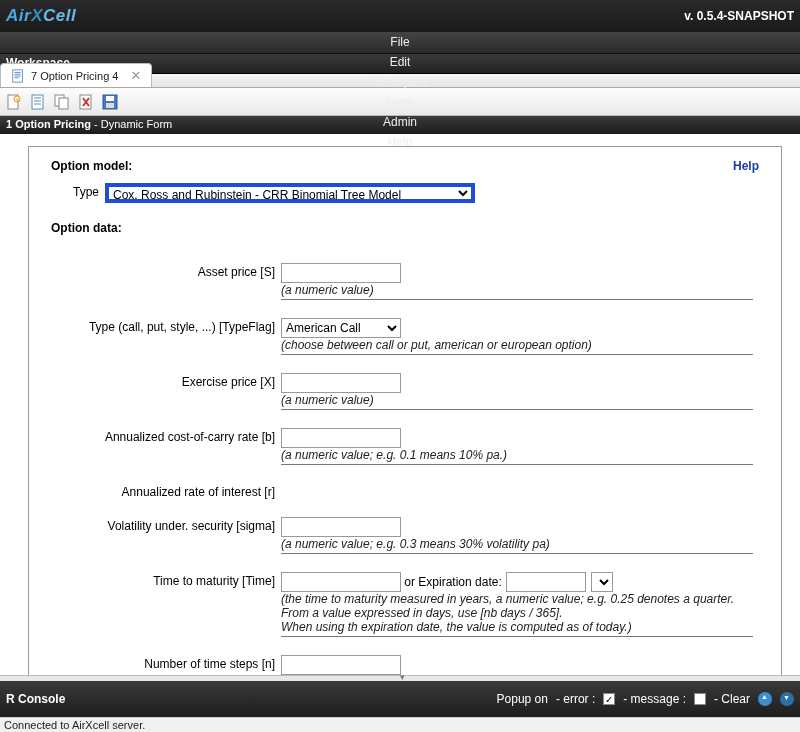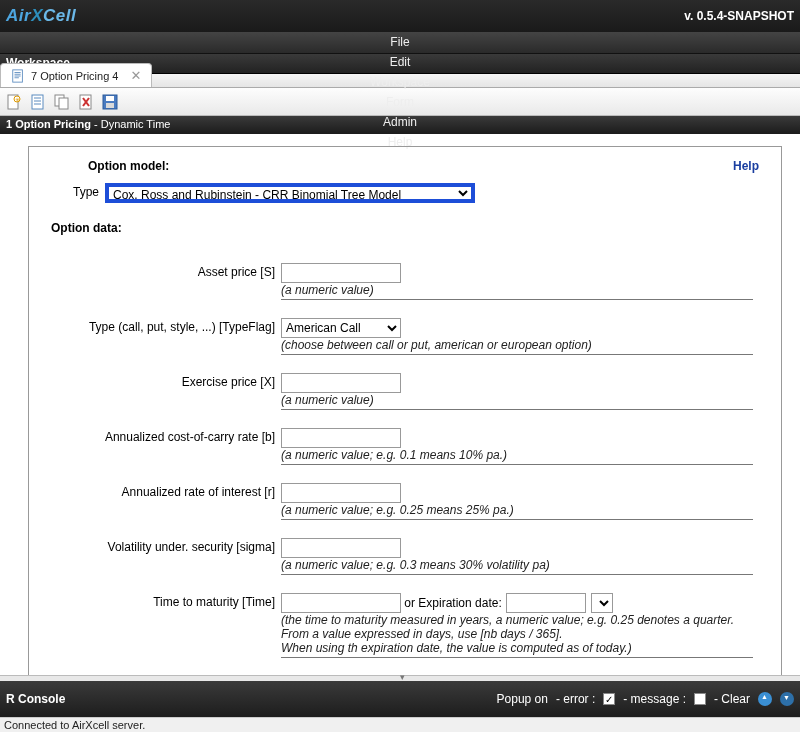--- a/index.html
+++ b/index.html
@@ -17,21 +17,21 @@
 .tab { display:flex; align-items:center; gap:6px; background:#fff; border:1px solid #bbb; border-bottom:none; border-radius:4px 4px 0 0; padding:4px 10px; font-size:11px; color:#222; }
 .tab-icon { width:14px; height:14px; }
 .tab-close { color:#999; font-size:13px; cursor:pointer; margin-left:6px; }
 .toolbar { height:28px; background:linear-gradient(to bottom,#fdfdfd,#e9e9e9); border-bottom:1px solid #bbb; display:flex; align-items:center; padding:0 6px; gap:8px; }
 .tool-ico { width:16px; height:16px; cursor:pointer; }
 .form-header { height:18px; background:linear-gradient(to bottom,#3a3a3a,#1b1b1b); color:#fff; font-size:11px; padding:2px 6px; }
 .form-header b { font-weight:bold; }
 .form-wrap { position:relative; height:547px; overflow:hidden; }
 .form-scroll { height:100%; overflow-y:scroll; padding:12px 18px 12px 28px; }
 .form-inner { border:1px solid #999; padding:12px 22px 40px 22px; min-height:660px; }
-.section { display:flex; justify-content:space-between; align-items:center; margin-bottom:10px;margin-left:37px; }
+.section { display:flex; justify-content:space-between; align-items:center; margin-bottom:10px; }
 .sec-label { font-weight:bold; font-size:12px; }
 .help { color:#1a3ea0; font-weight:bold; font-size:12px; cursor:pointer; }
 .row { display:flex; margin-bottom:4px; }
 .rlabel { width:230px; text-align:right; font-size:12px; padding-right:6px; padding-top:2px; }
 .rfield { flex:1; }
 select.wide { width:370px; font-size:12px; height:20px; border:4px solid #1d4ed8; background:#fff; }
 select.narrow { width:120px; font-size:12px; height:20px; border:1px solid #999; background:#fff; }
 input.txt { width:120px; height:20px; border:1px solid #999; font-size:12px; padding:1px 3px; }
 input.txt-sm { width:80px; }
 .hint { font-size:12px; font-style:italic; color:#222; border-bottom:1px solid #777; padding-bottom:2px; margin-right:6px; }
@@ -106,21 +106,21 @@
       <line x1="11" y1="4" x2="5" y2="12" stroke="#c33" stroke-width="2"></line>
     </svg>
   <svg class="tool-ico" viewBox="0 0 16 16">
       <rect x="1" y="1" width="14" height="14" fill="#4a7bc0" stroke="#2a5a9a"></rect>
       <rect x="4" y="2" width="8" height="5" fill="#fff"></rect>
       <rect x="4" y="9" width="8" height="5" fill="#d9d9d9"></rect>
     </svg>
 </div>
 
 <div class="form-header">
-  <b>1 Option Pricing</b><span> - Dynamic Time</span>
+  <b>1 Option Pricing</b><span> - Dynamic Form</span>
 </div>
 
 <div class="form-wrap">
 <div class="form-scroll">
   <div class="form-inner">
     <div class="section">
       <span class="sec-label">Option model:</span>
       <span class="help">Help</span>
     </div>
     <div class="row">
@@ -153,21 +153,20 @@
     <div class="gap"></div>
 
     <div class="row">
           <div class="rlabel">Annualized cost-of-carry rate [b]</div>
           <div class="rfield"><input class="txt" style=""><div class="hint">(a numeric value; e.g. 0.1 means 10% pa.)</div></div>
         </div>
     <div class="gap"></div>
 
     <div class="row">
           <div class="rlabel">Annualized rate of interest [r]</div>
-          <div class="rfield"><input class="txt" style=""><div class="hint">(a numeric value; e.g. 0.25 means 25% pa.)</div></div>
         </div>
     <div class="gap"></div>
 
     <div class="row">
           <div class="rlabel">Volatility under. security [sigma]</div>
           <div class="rfield"><input class="txt" style=""><div class="hint">(a numeric value; e.g. 0.3 means 30% volatility pa)</div></div>
         </div>
     <div class="gap"></div>
 
     <div class="row">

